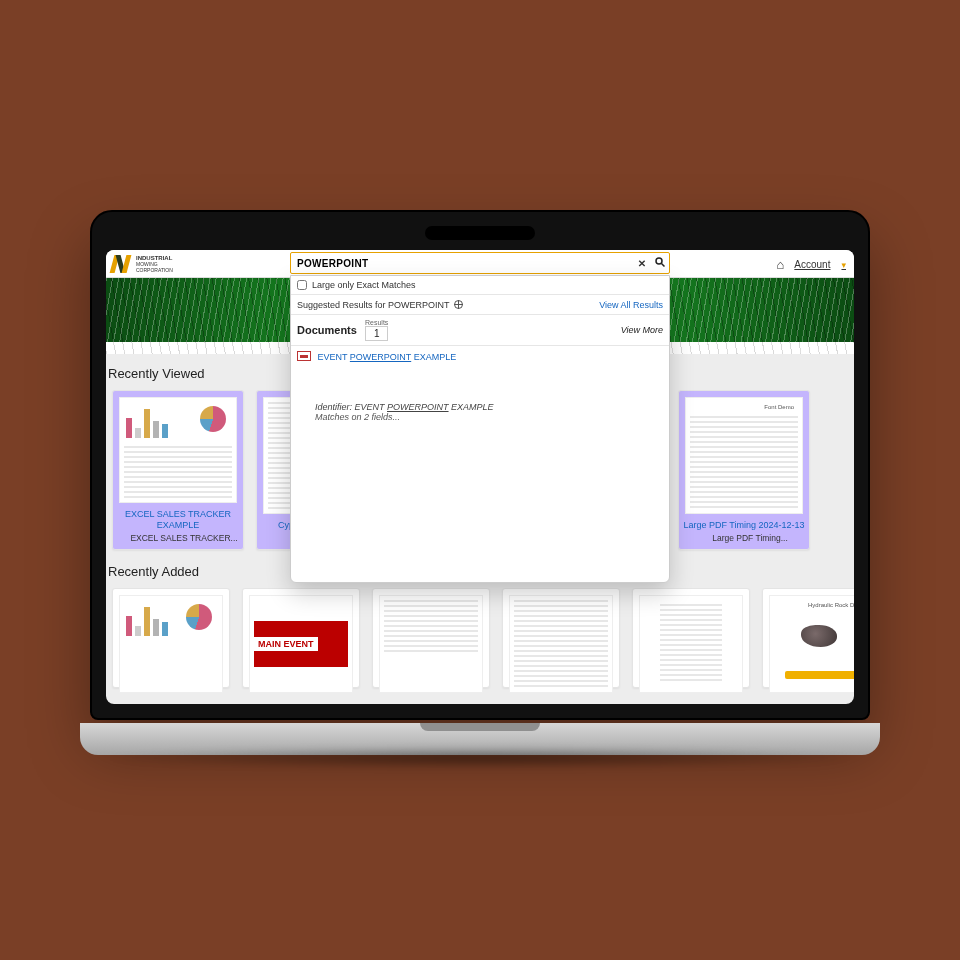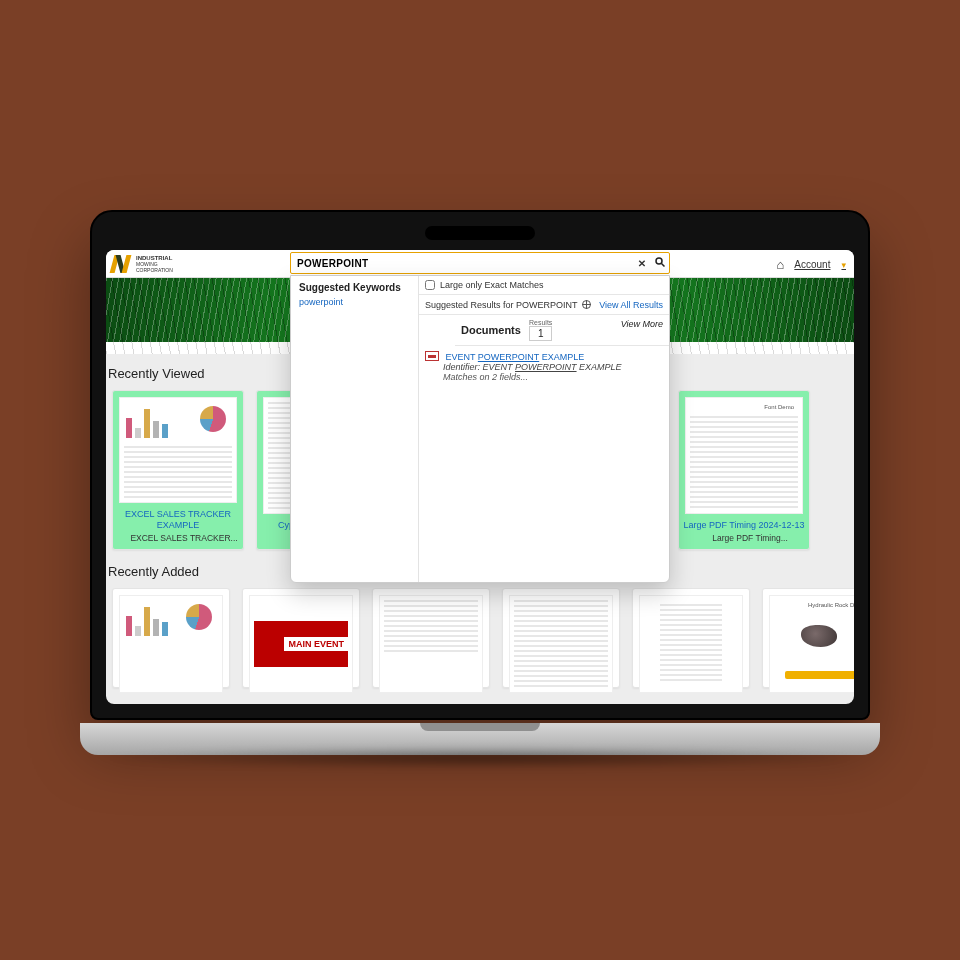--- a/index.html
+++ b/index.html
@@ -136,21 +136,21 @@
   #rv-head { top: 116px; }
   #ra-head { top: 314px; }
 
   
   .row {
     position: absolute; left: 0; right: 0; display: flex; gap: 12px; padding: 0 6px;
   }
   #rv-row { top: 140px; }
   #ra-row { top: 338px; }
   .card {
-    background: #86efac; border: 1px solid #e4e4e4; border-radius: 3px;
+    background: #c4b5fd; border: 1px solid #e4e4e4; border-radius: 3px;
     width: 132px; height: 160px; flex: 0 0 132px;
     box-shadow: 0 1px 2px rgba(0,0,0,.06);
     display: flex; flex-direction: column;
   }
   .thumb {
     flex: 1; margin: 6px; border: 1px solid #eee; background: #fff; position: relative; overflow: hidden;
   }
   .card-title { color: #1566c0; font-size: 9px; text-align: center; padding: 0 4px; line-height: 11px; margin-bottom: 2px; }
   .card-sub { color: #333; font-size: 8.5px; text-align: center; padding: 0 4px 6px; white-space: nowrap; overflow: hidden; text-overflow: ellipsis; margin-left: 12px; }
 
@@ -170,21 +170,21 @@
   .bars i:nth-child(3){height:85%;background:#d7a94a}
   .bars i:nth-child(4){height:50%;background:#b3b3b3}
   .bars i:nth-child(5){height:40%;background:#5aa0c8}
   .pie { position:absolute; right:4px; top:2px; width:26px; height:26px; border-radius:50%;
          background: conic-gradient(#d05a7b 0 55%, #5aa0c8 55% 75%, #d7a94a 75% 100%); }
   .txtblock { position:absolute; inset:4px;
     background: repeating-linear-gradient(#e7e7e7 0 2px, transparent 2px 5px); }
   .txtblock.half { top:4px; height:55%; }
   .banner-thumb { position:absolute; inset:10px 4px;
     background: linear-gradient(#fff 0 20%, #b00 20% 80%, #fff 80%);
-    display:flex; align-items:center; justify-content:flex-end;
+    display:flex; align-items:center; justify-content:flex-start;
     color:#b00; font-weight:800; font-size:9px; }
   .banner-thumb span { background:#fff; padding:2px 4px; }
   .rock { position:absolute; left:30%; top:30%; width:36px; height:22px;
     background: radial-gradient(circle at 40% 40%, #7a6a6a, #3f3636); border-radius:40% 50% 45% 55%; }
   .ybar { position:absolute; left:15%; right:15%; bottom:14%; height:8px; background:#f0b000; border-radius:2px; }
   .tinyhead { position:absolute; top:6px; right:8px; font-size:6px; color:#555; }
 
   
   .dropdown {
     position: absolute; left: 184px; top: 25px; width: 380px; height: 308px;
@@ -205,33 +205,33 @@
   .dd-exact input { width: 10px; height: 10px; }
   .dd-srow {
     padding: 4px 6px; border-bottom: 1px solid #e6e6e6; display:flex; justify-content:space-between; align-items:center;
     font-size: 9px; color: #333;
   }
   .dd-srow .link { color:#1566c0; }
   .globe { display:inline-block; width:9px; height:9px; border:1px solid #555; border-radius:50%; position:relative; top:1px; margin-left:2px;}
   .globe::before { content:""; position:absolute; left:3px; top:-1px; width:1px; height:9px; background:#555;}
   .globe::after { content:""; position:absolute; top:3px; left:-1px; height:1px; width:9px; background:#555;}
   .dd-docs {
-    padding: 4px 6px; display:flex; align-items:flex-start; justify-content:space-between; border-bottom:1px solid #e6e6e6;margin-left:36px;
+    padding: 4px 6px; display:flex; align-items:center; justify-content:space-between; border-bottom:1px solid #e6e6e6;
   }
   .dd-docs .left { display:flex; align-items:center; gap:8px; }
   .dd-docs .left b { font-size: 11px; font-weight:600; }
   .countbox { border:1px solid #ccc; padding:1px 8px; font-size:10px; text-align:center; }
   .countlbl { font-size:7px; color:#666; text-align:center; }
   .dd-result { padding: 4px 6px 2px 6px; font-size: 9px; }
   .result-title { color:#1566c0; }
   .u { text-decoration: underline; }
   .fileicon { display:inline-block; width:14px; height:10px; margin-right:4px;
     background: linear-gradient(#fff,#fff); border:1px solid #b33; position:relative; top:1px; }
   .fileicon::after { content:""; position:absolute; left:2px; right:2px; top:3px; height:3px; background:#b33; }
-  .result-id { font-style: italic; color:#444; padding-left:18px; }
+  .result-id { font-style: italic; color:#444; padding-left:18px;margin-top:40px; }
   .result-match { color:#555; padding-left:18px;font-style:italic; }
 
   
 </style>
 </head>
 <body>
 
 <div class="laptop">
   <div class="laptop-body">
     <div class="notch"></div>
@@ -370,24 +370,20 @@
           <div class="ra-card">
             <div class="thumb">
                 <div class="tinyhead">Hydraulic Rock Dril...</div>
                 <div class="rock"></div>
                 <div class="ybar"></div>
               </div>
           </div>
         </div>
 
         <div class="dropdown">
-          <div class="dd-left">
-            <h4>Suggested Keywords</h4>
-            <div class="kw">powerpoint</div>
-          </div>
           <div class="dd-right">
             <div class="dd-exact">
               <input type="checkbox" style="">
               <span>Large only Exact Matches</span>
             </div>
             <div class="dd-srow">
               <span>
                 <span>Suggested Results for POWERPOINT</span>
                 <span class="globe"></span>
               </span>

